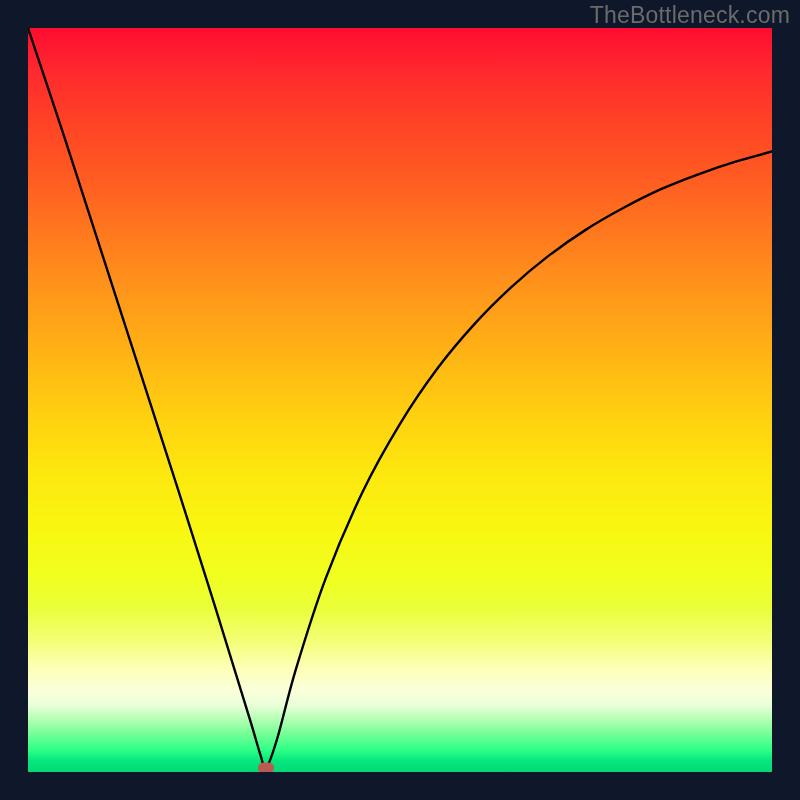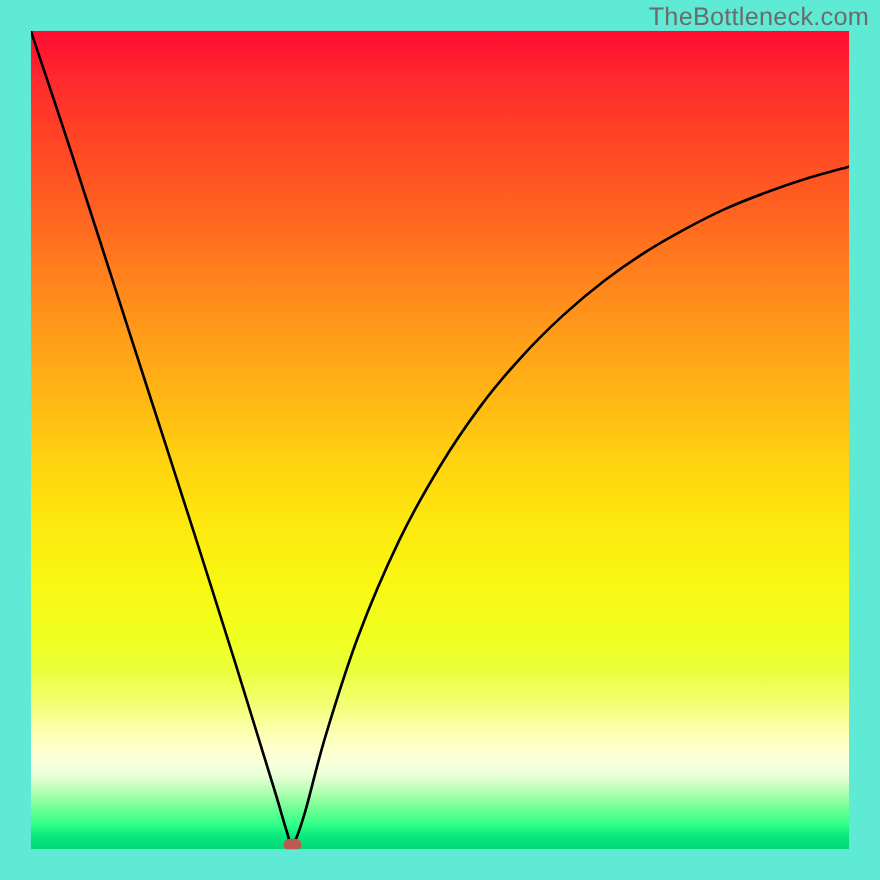--- a/index.html
+++ b/index.html
@@ -8,21 +8,21 @@
     width: 800px;
     height: 800px;
     background: #000;
     overflow: hidden;
     font-family: Arial, Helvetica, sans-serif;
   }
   .frame {
     position: absolute;
     top: 0; left: 0;
     width: 800px; height: 800px;
-    background: #5eead4;
+    background: #0f172a;
   }
   .plot-area {
     position: absolute;
     top: 28px;
     left: 28px;
     width: 744px;
     height: 744px;
     overflow: hidden;
   }
   .gradient {

